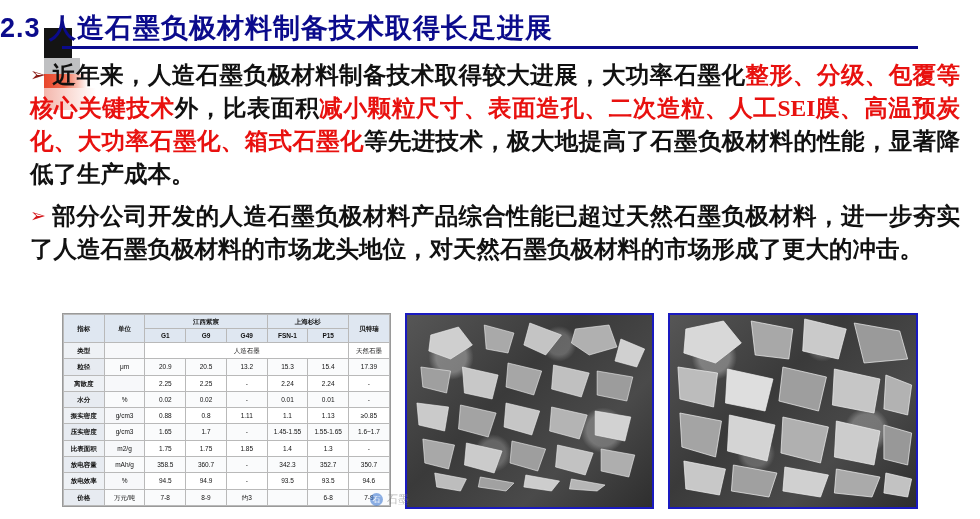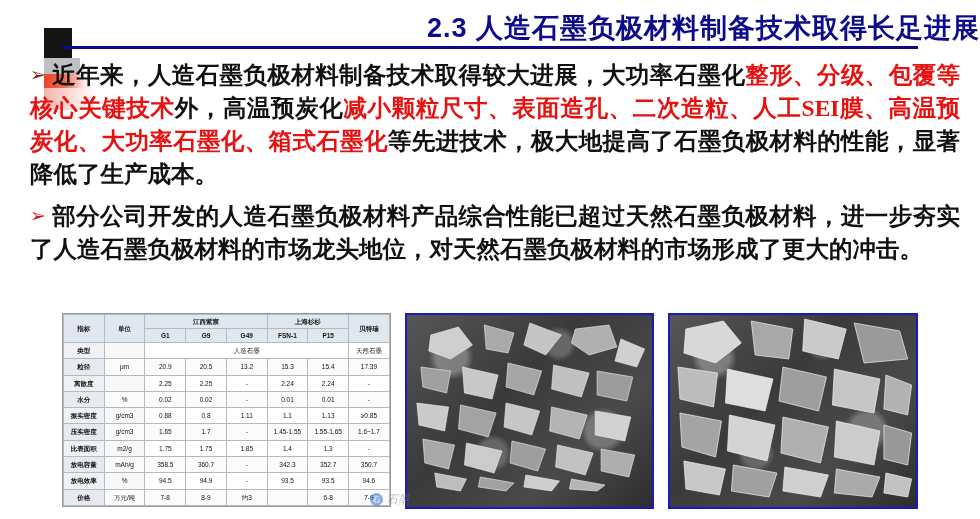--- a/index.html
+++ b/index.html
@@ -54,21 +54,21 @@
     width: 52px; height: 22px;
     background: linear-gradient(90deg, #f3b6ac 0%, #fbe0da 55%, #ffffff 100%);
   }
 
   
   .title-wrap {
     position: absolute;
     left: 0;
     top: 10px;
     width: 980px;
-    text-align: right;
+    text-align: left;
   }
   .title {
     display: inline-block;
     font-family: "Liberation Sans", "DejaVu Sans", sans-serif;
     font-weight: bold;
     font-size: 27px;
     color: #0b0b8c;
     letter-spacing: 1px;
     padding-bottom: 3px;
   }
@@ -220,21 +220,20 @@
     color: #fff;
     font-size: 8px;
     line-height: 13px;
     text-align: center;
     font-family: "Liberation Sans", sans-serif;
   }
   .watermark .wm-text {
     font-family: "Liberation Sans", "DejaVu Sans", sans-serif;
     font-size: 11px;
     color: #7b7b7b;
-    font-style: italic;
   }
 </style>
 </head>
 <body>
 
 <div class="slide">
 
   <div class="corner-deco">
     <div class="blk"></div>
     <div class="gray"></div>
@@ -243,21 +242,21 @@
   </div>
 
   <div class="title-wrap">
     <div class="title">2.3  人造石墨负极材料制备技术取得长足进展</div>
   </div>
   <div class="title-rule"></div>
 
   <div class="body">
 
     <div class="para p1">
-      <span class="bullet dark">➢</span><span>近年来，人造石墨负极材料制备技术取得较大进展，大功率石墨化</span><span class="hl-red">整形、分级、包覆等核心关键技术</span><span>外，高温预炭化</span><span class="hl-red">减小颗粒尺寸、表面造孔、二次造粒、人工SEI膜、高温预炭化、大功率石墨化、箱式石墨化</span><span>等先进技术，极大地提高了石墨负极材料的性能，显著降低了生产成本。</span>
+      <span class="bullet dark">➢</span><span>近年来，人造石墨负极材料制备技术取得较大进展，大功率石墨化</span><span class="hl-red">整形、分级、包覆等核心关键技术</span><span>外，比表面积</span><span class="hl-red">减小颗粒尺寸、表面造孔、二次造粒、人工SEI膜、高温预炭化、大功率石墨化、箱式石墨化</span><span>等先进技术，极大地提高了石墨负极材料的性能，显著降低了生产成本。</span>
     </div>
 
     <div class="para p2">
       <span class="bullet">➢</span><span>部分公司开发的人造石墨负极材料产品综合性能已超过天然石墨负极材料，进一步夯实了人造石墨负极材料的市场龙头地位，对天然石墨负极材料的市场形成了更大的冲击。</span>
     </div>
 
   </div>
 
   <div class="figures">
 

